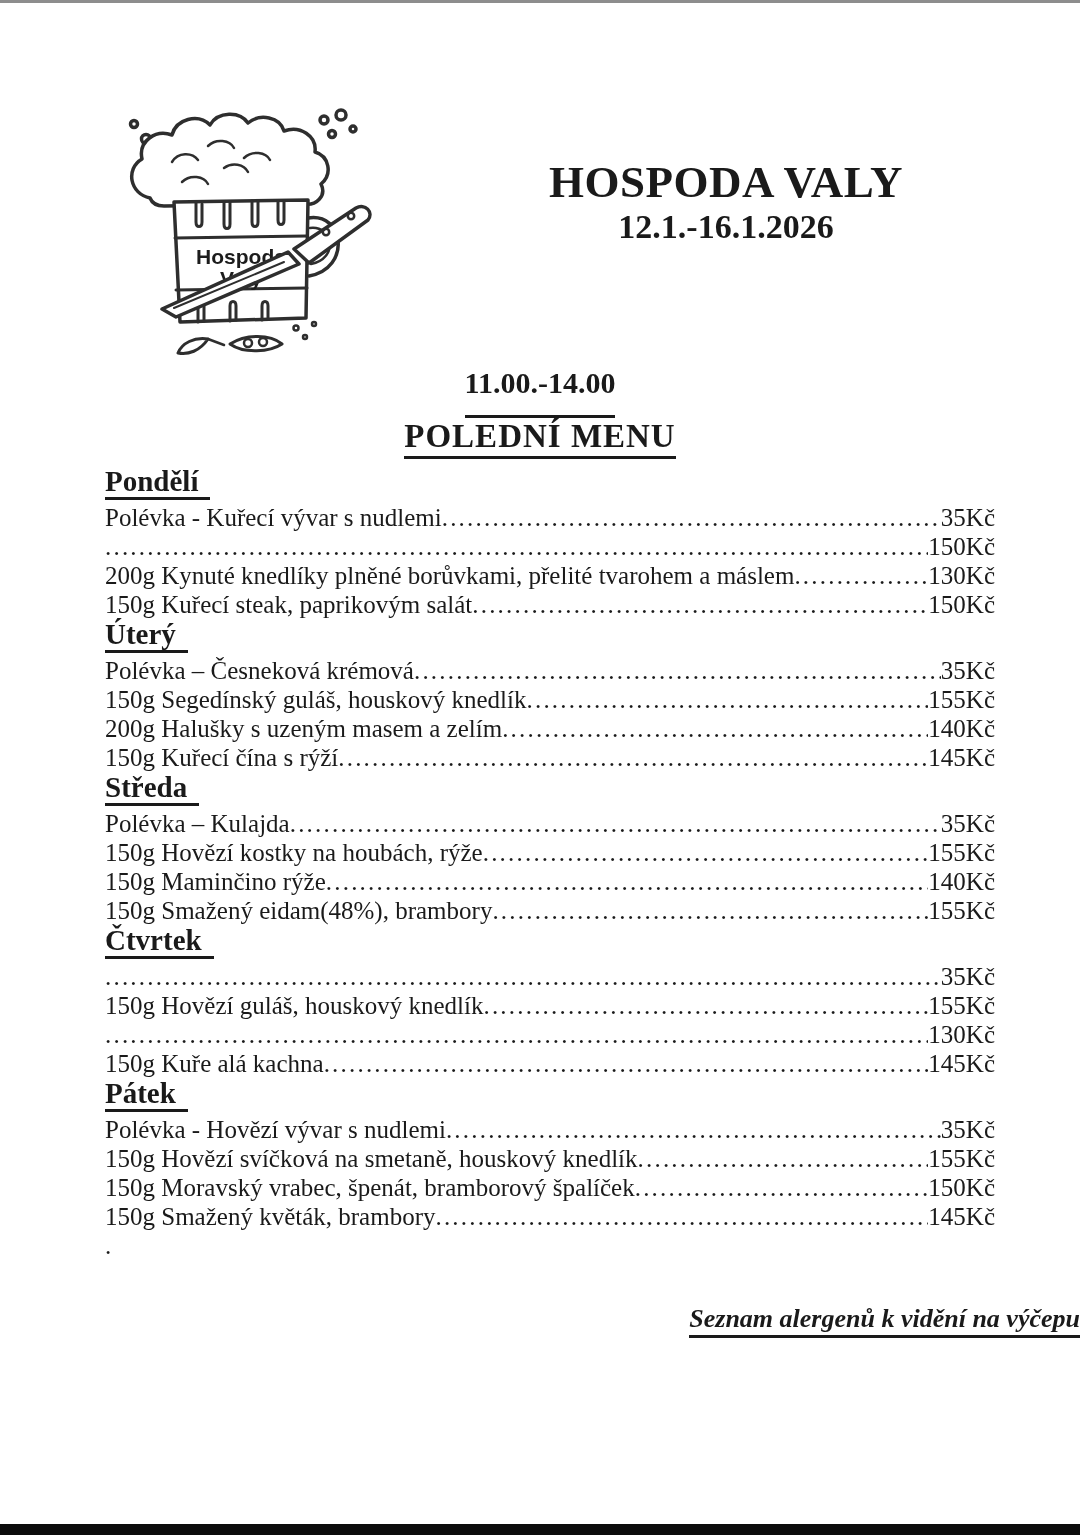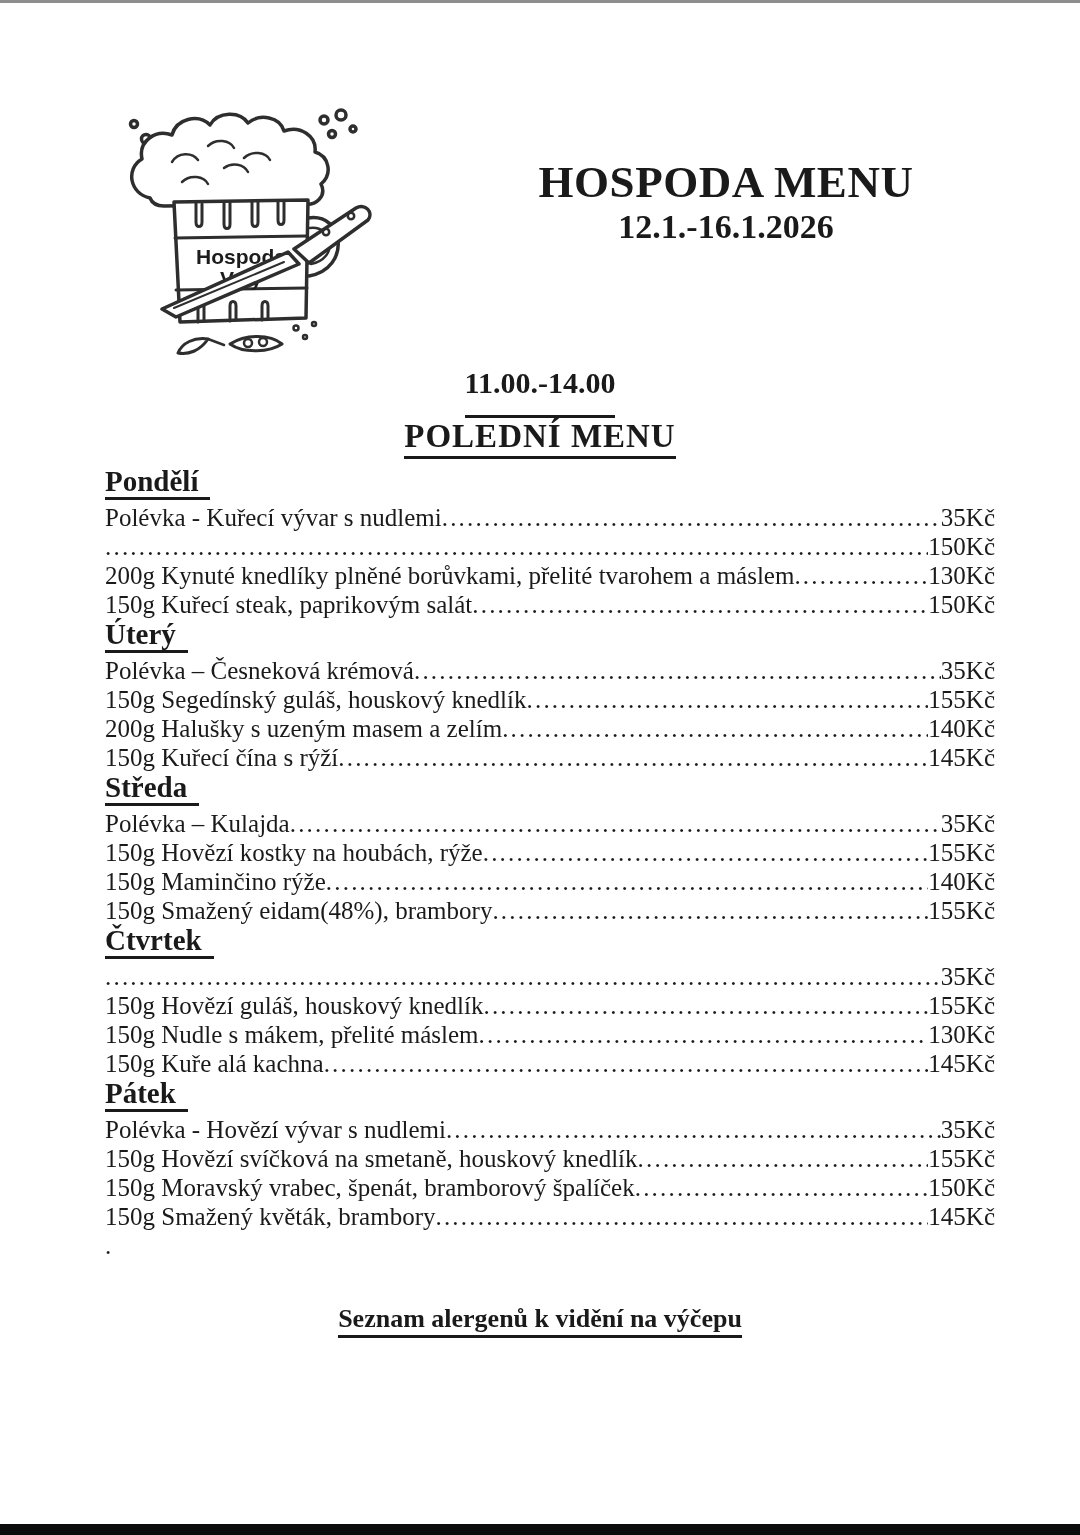--- a/index.html
+++ b/index.html
@@ -104,22 +104,23 @@
   .dots::after {
     content: "....................................................................................................................................................";
     letter-spacing: 2.2px;
   }
   .price { flex: 0 0 auto; }
   .footer-dot {
     font-size: 25px;
     line-height: 29px;
   }
   .allergen-row {
-    text-align: center;
+    text-align: right;
     margin-top: 44px;
+    font-style: italic;
   }
   .allergen-note {
     display: inline-block;
     font-size: 26px;
     font-weight: bold;
     border-bottom: 3px solid #1a1a1a;
     padding-bottom: 1px;
   }
 </style>
 </head>
@@ -181,21 +182,21 @@
         <circle cx="151" cy="236" r="4" fill="none" stroke-width="2.5"></circle>
         <path d="M96,233 C88,245 76,249 66,247 C70,237 82,231 96,233 Z"></path>
         <path d="M96,233 L112,239" fill="none" stroke-width="2.5"></path>
         <circle cx="184" cy="222" r="2.5" fill="none" stroke-width="2.5"></circle>
         <circle cx="193" cy="231" r="2" fill="none" stroke-width="2.5"></circle>
         <circle cx="202" cy="218" r="2" fill="none" stroke-width="2.5"></circle>
       </g>
     </svg>
   </div>
   <div class="title-block">
-    <div class="page-title">HOSPODA MENU</div>
+    <div class="page-title">HOSPODA VALY</div>
     <div class="date-range">12.1.-16.1.2026</div>
   </div>
 </div>
 
 <div class="hours-row">
   <span class="hours">11.00.-14.00</span>
 </div>
 
 <div class="menu-title-row">
   <span class="menu-title">POLEDNÍ MENU</span>
@@ -304,21 +305,20 @@
     <span class="price">35Kč</span>
   </div>
 
   <div class="menu-line">
     <span class="item-label">150g Hovězí guláš, houskový knedlík</span>
     <span class="dots"></span>
     <span class="price">155Kč</span>
   </div>
 
   <div class="menu-line">
-    <span class="item-label">150g Nudle s mákem, přelité máslem</span>
     <span class="dots"></span>
     <span class="price">130Kč</span>
   </div>
 
   <div class="menu-line">
     <span class="item-label">150g Kuře alá kachna</span>
     <span class="dots"></span>
     <span class="price">145Kč</span>
   </div>
 </div>

